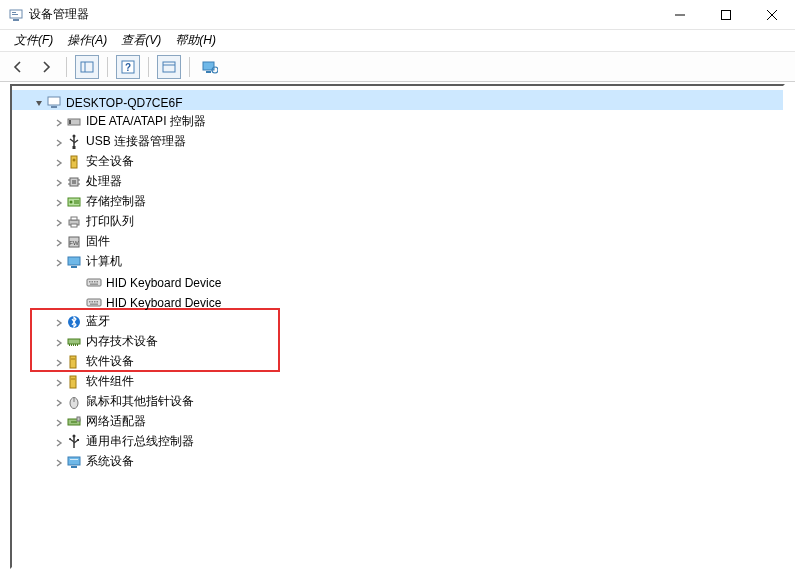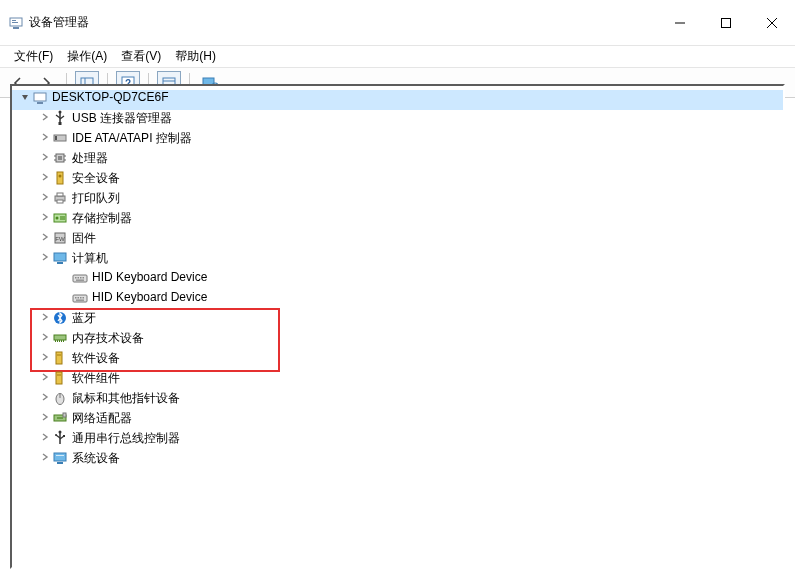--- a/index.html
+++ b/index.html
@@ -7,21 +7,21 @@
     font-family: "Microsoft YaHei", "Segoe UI", Tahoma, sans-serif;
     font-size: 12px;
     background: #fff;
     width: 795px;
     height: 579px;
     overflow: hidden;
     position: relative;
   }
   
   .titlebar {
-    height: 46px;
+    height: 30px;
     display: flex;
     align-items: center;
     padding-left: 8px;
     background: #fff;
     border-bottom: 1px solid #e5e5e5;
   }
   .title-icon { width: 16px; height: 16px; margin-right: 5px; display:flex;align-items:center;justify-content:center;}
   .title-text { flex: 1; color:#000; }
   .win-controls { display: flex; height: 100%; }
   .win-btn {
@@ -30,21 +30,21 @@
   }
   .win-btn svg { width: 10px; height: 10px; }
   
   .menubar {
     height: 22px;
     display:flex; align-items:center;
     padding-left: 8px;
     gap: 2px;
     border-bottom: 1px solid #e5e5e5;
   }
-  .menu-item { padding: 2px 6px; }
+  .menu-item { padding: 2px 6px; font-style: italic; }
   
   .toolbar {
     height: 30px;
     display:flex; align-items:center;
     padding: 0 6px;
     gap: 4px;
     border-bottom: 1px solid #d0d0d0;
     background: #fdfdfd;
   }
   .tool-btn {
@@ -59,23 +59,23 @@
   .tree-wrap {
     position:absolute;
     top: 84px; left: 10px; right: 10px; bottom: 10px;
     border: 2px inset #ccc;
     border-color: #b0b0b0 #fff #fff #b0b0b0;
     overflow-y: scroll;
     background:#fff;
     padding: 4px 0;
   }
   .tree-row {
-    display:flex; align-items:flex-start;
+    display:flex; align-items:flex-end;
     height: 20px;
-    padding-left: 6px;
+    padding-left: 20px;
     white-space: nowrap;
     position:relative;
   }
   .tree-indent { display:inline-block; }
   .t-ind-0{width:0px;} .t-ind-1{width:20px;} .t-ind-2{width:40px;}
   .expander {
     width: 14px; height: 14px; display:inline-flex; align-items:center; justify-content:center;
     color:#666; font-size:10px;
   }
   .dev-icon {
@@ -204,42 +204,57 @@
   <div id="tree-body">
       <div class="tree-row">
         <span class="tree-indent t-ind-1"></span>
         <span class="expander">
           <svg width="10" height="10" viewBox="0 0 10 10">
             <path d="M3 2 L7 5 L3 8" fill="none" stroke="#888" stroke-width="1.4"></path>
           </svg>
         </span>
         <span class="dev-icon">
           <svg viewBox="0 0 16 16">
+            <rect x="2" y="5" width="12" height="6" fill="#c9c9c9" stroke="#777"></rect>
+            <rect x="3" y="6" width="2" height="4" fill="#555"></rect>
+          </svg>
+        </span>
+        <span class="dev-label">IDE ATA/ATAPI 控制器</span>
+      </div>
+      <div class="tree-row">
+        <span class="tree-indent t-ind-1"></span>
+        <span class="expander">
+          <svg width="10" height="10" viewBox="0 0 10 10">
+            <path d="M3 2 L7 5 L3 8" fill="none" stroke="#888" stroke-width="1.4"></path>
+          </svg>
+        </span>
+        <span class="dev-icon">
+          <svg viewBox="0 0 16 16">
             <line x1="8" y1="2" x2="8" y2="14" stroke="#333" stroke-width="1.5"></line>
             <circle cx="8" cy="2" r="1.5" fill="#333"></circle>
             <path d="M8 8 L4 5 M8 9 L12 6" stroke="#333" stroke-width="1.3"></path>
             <rect x="6.5" y="12" width="3" height="3" fill="#333"></rect>
           </svg>
         </span>
         <span class="dev-label">USB 连接器管理器</span>
       </div>
       <div class="tree-row">
         <span class="tree-indent t-ind-1"></span>
         <span class="expander">
           <svg width="10" height="10" viewBox="0 0 10 10">
             <path d="M3 2 L7 5 L3 8" fill="none" stroke="#888" stroke-width="1.4"></path>
           </svg>
         </span>
         <span class="dev-icon">
           <svg viewBox="0 0 16 16">
-            <rect x="2" y="5" width="12" height="6" fill="#c9c9c9" stroke="#777"></rect>
-            <rect x="3" y="6" width="2" height="4" fill="#555"></rect>
-          </svg>
-        </span>
-        <span class="dev-label">IDE ATA/ATAPI 控制器</span>
+            <rect x="5" y="2" width="6" height="12" fill="#e8c34a" stroke="#a07a10"></rect>
+            <circle cx="8" cy="6" r="1.5" fill="#a07a10"></circle>
+          </svg>
+        </span>
+        <span class="dev-label">安全设备</span>
       </div>
       <div class="tree-row">
         <span class="tree-indent t-ind-1"></span>
         <span class="expander">
           <svg width="10" height="10" viewBox="0 0 10 10">
             <path d="M3 2 L7 5 L3 8" fill="none" stroke="#888" stroke-width="1.4"></path>
           </svg>
         </span>
         <span class="dev-icon">
           <svg viewBox="0 0 16 16">
@@ -255,57 +270,42 @@
       </div>
       <div class="tree-row">
         <span class="tree-indent t-ind-1"></span>
         <span class="expander">
           <svg width="10" height="10" viewBox="0 0 10 10">
             <path d="M3 2 L7 5 L3 8" fill="none" stroke="#888" stroke-width="1.4"></path>
           </svg>
         </span>
         <span class="dev-icon">
           <svg viewBox="0 0 16 16">
-            <rect x="5" y="2" width="6" height="12" fill="#e8c34a" stroke="#a07a10"></rect>
-            <circle cx="8" cy="6" r="1.5" fill="#a07a10"></circle>
-          </svg>
-        </span>
-        <span class="dev-label">安全设备</span>
+            <rect x="2" y="4" width="12" height="8" fill="#b8e0a0" stroke="#4a8a20"></rect>
+            <circle cx="5" cy="8" r="1.5" fill="#4a8a20"></circle>
+            <rect x="8" y="6" width="5" height="4" fill="#4a8a20" opacity="0.6"></rect>
+          </svg>
+        </span>
+        <span class="dev-label">存储控制器</span>
       </div>
       <div class="tree-row">
         <span class="tree-indent t-ind-1"></span>
         <span class="expander">
           <svg width="10" height="10" viewBox="0 0 10 10">
             <path d="M3 2 L7 5 L3 8" fill="none" stroke="#888" stroke-width="1.4"></path>
           </svg>
         </span>
         <span class="dev-icon">
           <svg viewBox="0 0 16 16">
             <rect x="3" y="6" width="10" height="5" fill="#c9c9c9" stroke="#777"></rect>
             <rect x="5" y="3" width="6" height="3" fill="#fff" stroke="#777"></rect>
             <rect x="5" y="10" width="6" height="3" fill="#fff" stroke="#777"></rect>
           </svg>
         </span>
         <span class="dev-label">打印队列</span>
-      </div>
-      <div class="tree-row">
-        <span class="tree-indent t-ind-1"></span>
-        <span class="expander">
-          <svg width="10" height="10" viewBox="0 0 10 10">
-            <path d="M3 2 L7 5 L3 8" fill="none" stroke="#888" stroke-width="1.4"></path>
-          </svg>
-        </span>
-        <span class="dev-icon">
-          <svg viewBox="0 0 16 16">
-            <rect x="2" y="4" width="12" height="8" fill="#b8e0a0" stroke="#4a8a20"></rect>
-            <circle cx="5" cy="8" r="1.5" fill="#4a8a20"></circle>
-            <rect x="8" y="6" width="5" height="4" fill="#4a8a20" opacity="0.6"></rect>
-          </svg>
-        </span>
-        <span class="dev-label">存储控制器</span>
       </div>
       <div class="tree-row">
         <span class="tree-indent t-ind-1"></span>
         <span class="expander">
           <svg width="10" height="10" viewBox="0 0 10 10">
             <path d="M3 2 L7 5 L3 8" fill="none" stroke="#888" stroke-width="1.4"></path>
           </svg>
         </span>
         <span class="dev-icon">
           <svg viewBox="0 0 16 16">

